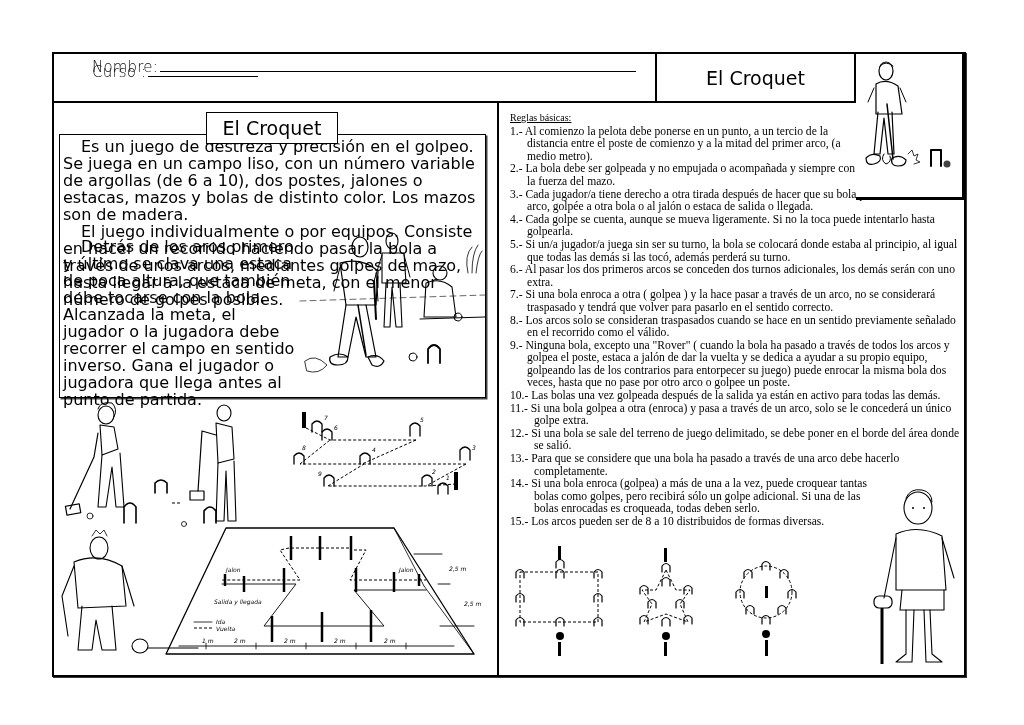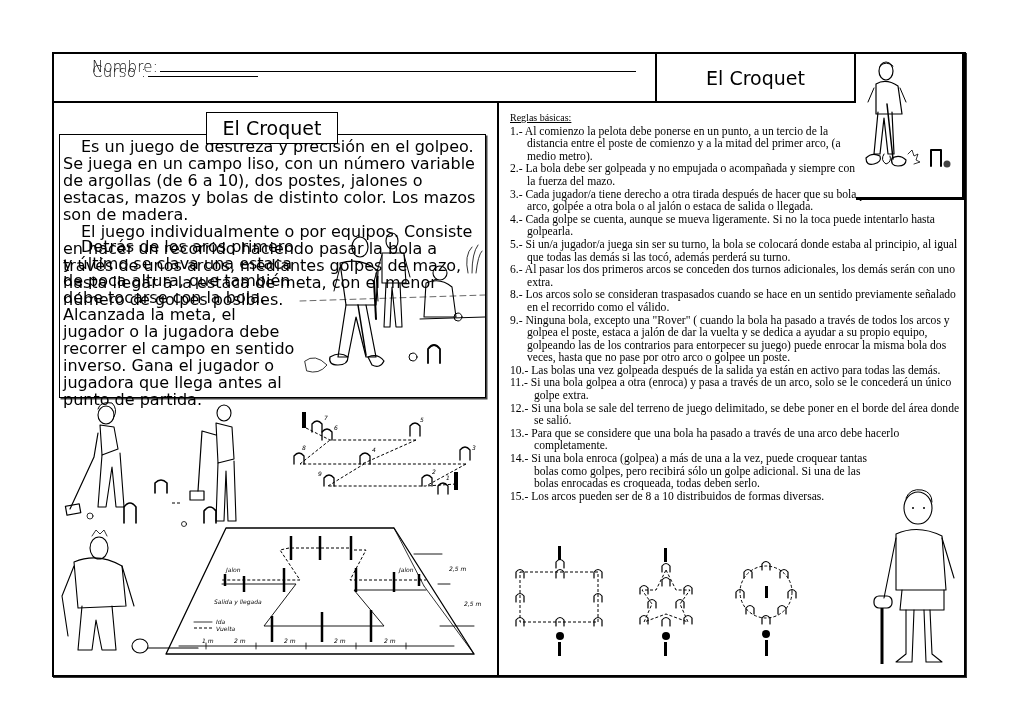--- a/index.html
+++ b/index.html
@@ -219,20 +219,21 @@
   </svg>
 
   <div class="rules">
     <div class="rules-title">Reglas básicas:</div>
     <div class="rule narrow">1.- Al comienzo la pelota debe ponerse en un punto, a un tercio de la distancia entre el poste de comienzo y a la mitad del primer arco, (a medio metro).</div>
     <div class="rule narrow">2.- La bola debe ser golpeada y no empujada o acompañada y siempre con la fuerza del mazo.</div>
     <div class="rule">3.- Cada jugador/a tiene derecho a otra tirada después de hacer que su bola pase a través de un arco, golpée a otra  bola o al jalón o estaca de salida o llegada.</div>
     <div class="rule">4.- Cada golpe se cuenta, aunque se mueva ligeramente. Si no la toca puede intentarlo hasta golpearla.</div>
     <div class="rule">5.- Si un/a jugador/a juega sin ser su turno, la bola se colocará donde estaba al principio, al igual que todas las demás si las tocó, además perderá su turno.</div>
     <div class="rule">6.- Al pasar los dos primeros arcos se conceden dos turnos adicionales, los demás serán con uno extra.</div>
+    <div class="rule">7.- Si una bola enroca a otra ( golpea ) y la hace pasar a través de un arco, no se considerará traspasado y tendrá que volver para pasarlo en el sentido correcto.</div>
     <div class="rule">8.- Los arcos solo se consideran traspasados cuando se hace en un sentido previamente señalado en el recorrido como el válido.</div>
     <div class="rule">9.- Ninguna bola, excepto una "Rover" ( cuando la bola ha pasado a través de todos los arcos y golpea el poste, estaca a jalón de dar la vuelta y se dedica a ayudar a su propio equipo, golpeando las de los contrarios para entorpecer su juego) puede enrocar la misma bola dos veces, hasta que no pase por otro arco o golpee un poste.</div>
     <div class="rule wide">10.- Las bolas una vez golpeada después de la salida ya están en activo  para todas las demás.</div>
     <div class="rule wide">11.- Si una bola golpea a otra (enroca) y pasa a través de un arco, solo se le concederá un único golpe extra.</div>
     <div class="rule wide">12.- Si una bola se sale del terreno de juego delimitado, se debe poner en el borde del área donde se salió.</div>
     <div class="rule wide">13.- Para que se considere que una bola ha pasado a través de una arco debe hacerlo completamente.</div>
     <div class="rule wide narrow" style="width:340px;">14.- Si una bola enroca (golpea) a más de una a la vez, puede croquear tantas bolas como golpes, pero recibirá sólo un golpe adicional. Si una de las bolas enrocadas es croqueada, todas deben serlo.</div>
     <div class="rule wide">15.- Los arcos pueden ser de 8 a 10 distribuidos de formas diversas.</div>
   </div>
 

